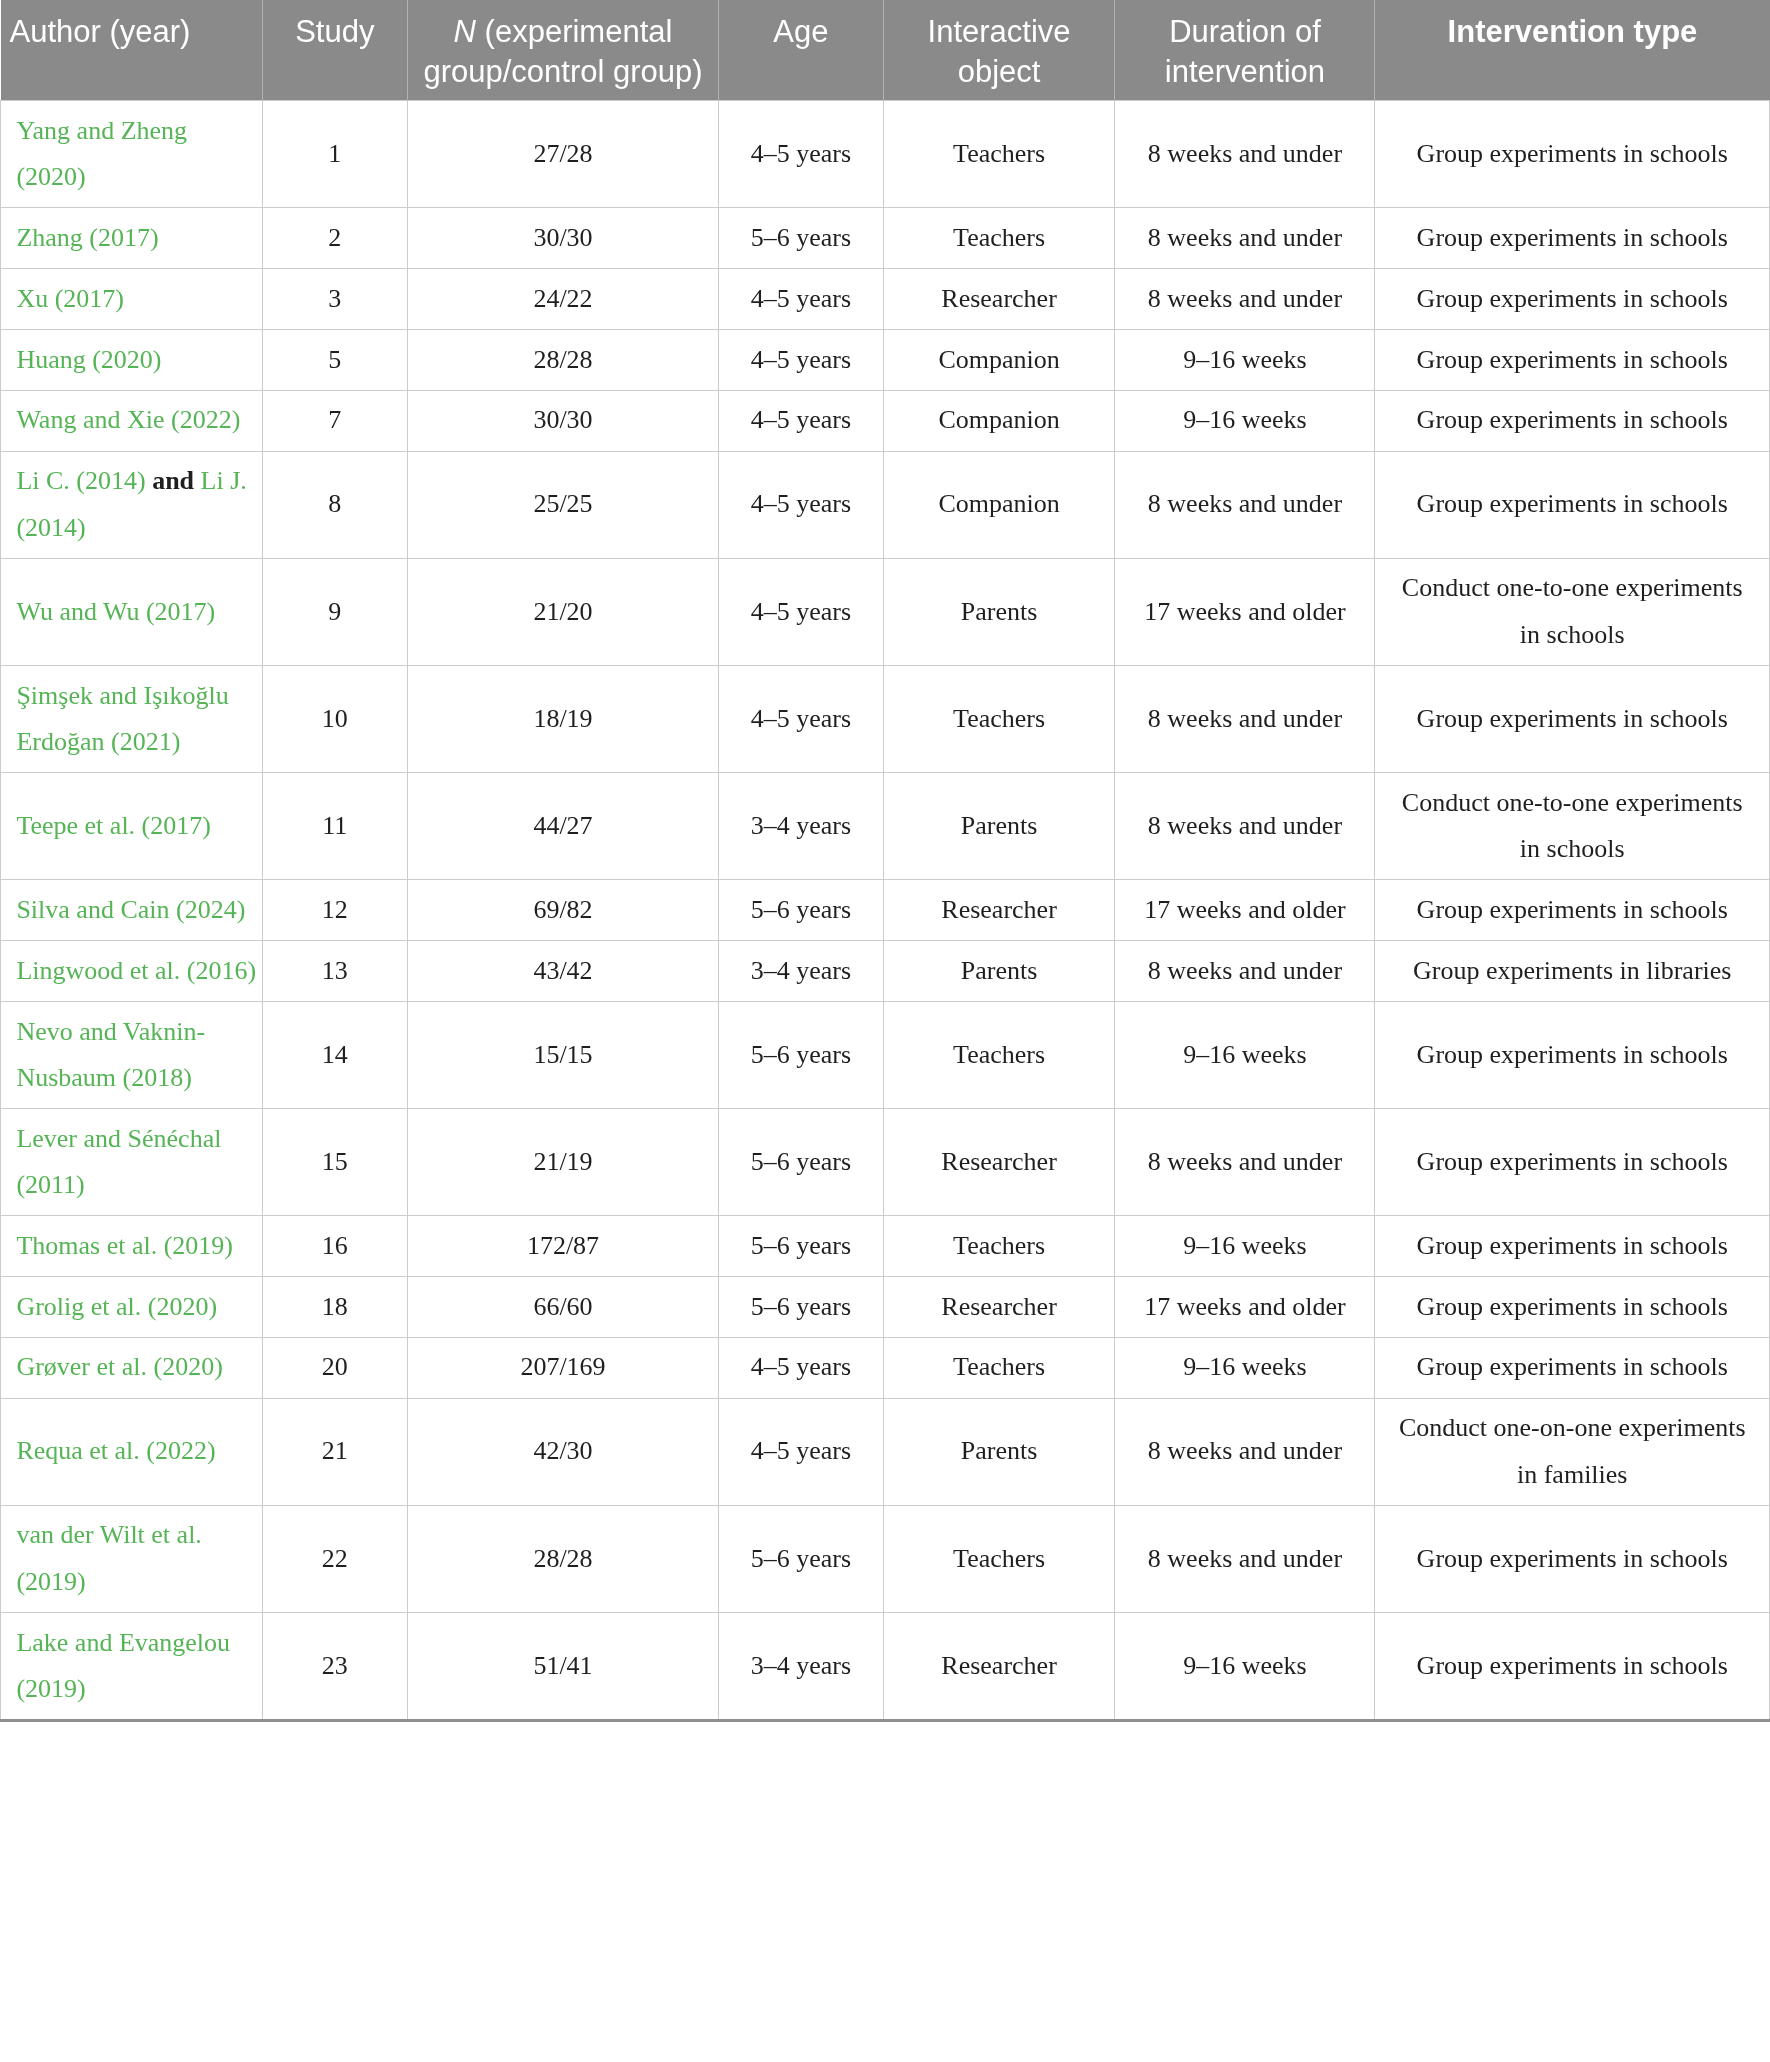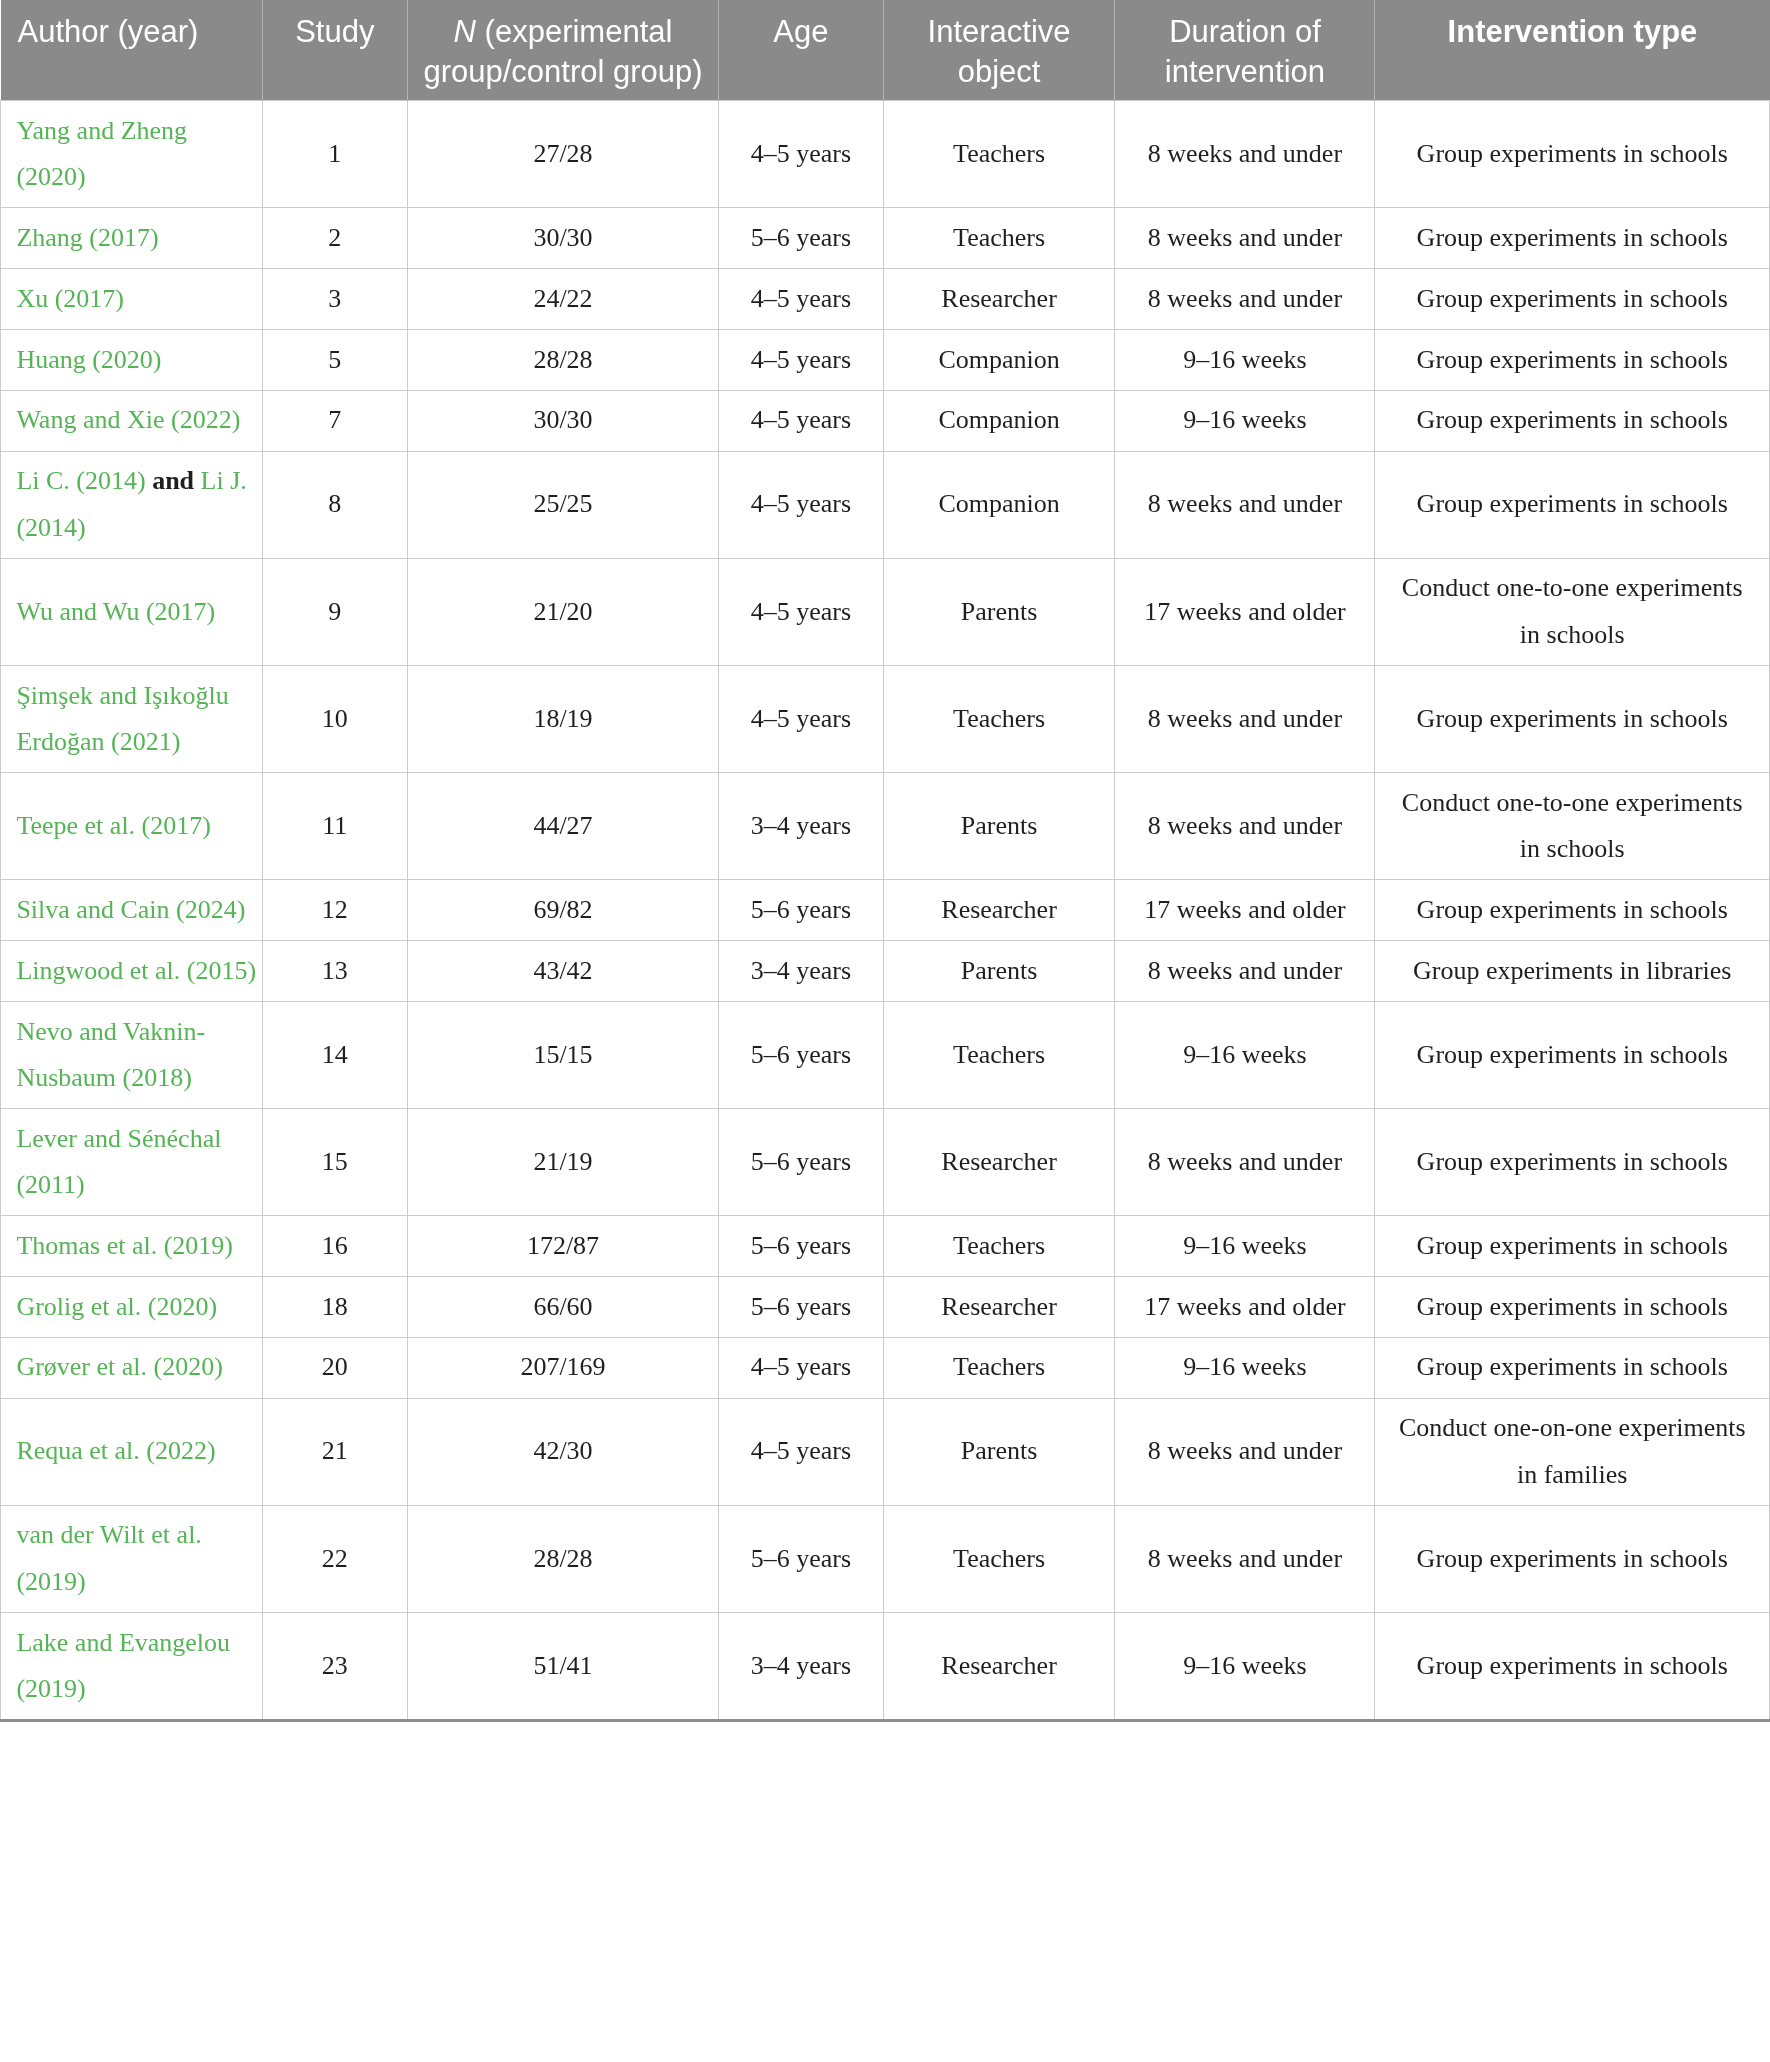--- a/index.html
+++ b/index.html
@@ -27,21 +27,21 @@
     font-family:"Liberation Sans","DejaVu Sans",sans-serif;
     font-weight:normal;
     font-size:31px;
     line-height:1.28;
     vertical-align:top;
     text-align:center;
     padding:12px 12px 8.6px 12px;
     border-right:1.7px solid var(--header-line);
   }
   thead th:last-child{border-right:none;font-weight:bold;}
-  thead th.col-author{text-align:left;padding-left:17px;}
+  thead th.col-author{text-align:left;padding-left:9px;}
   thead th .hdr-italic{font-style:italic;}
   tbody td{
     border:0.9px solid var(--grid);
     font-size:26px;
     line-height:1.78;
     text-align:center;
     vertical-align:middle;
     padding:6.8px 10.3px;
     white-space:pre-line;
   }
@@ -167,21 +167,21 @@
       <tr>
         <td class="author"><span class="link">Silva and Cain (2024)</span></td>
         <td>12</td>
         <td>69/82</td>
         <td>5–6 years</td>
         <td>Researcher</td>
         <td>17 weeks and older</td>
         <td>Group experiments in schools</td>
       </tr>
       <tr>
-        <td class="author"><span class="link">Lingwood et al. (2015)</span></td>
+        <td class="author"><span class="link">Lingwood et al. (2016)</span></td>
         <td>13</td>
         <td>43/42</td>
         <td>3–4 years</td>
         <td>Parents</td>
         <td>8 weeks and under</td>
         <td>Group experiments in libraries</td>
       </tr>
       <tr>
         <td class="author"><span class="link">Nevo and Vaknin-
 Nusbaum (2018)</span></td>

